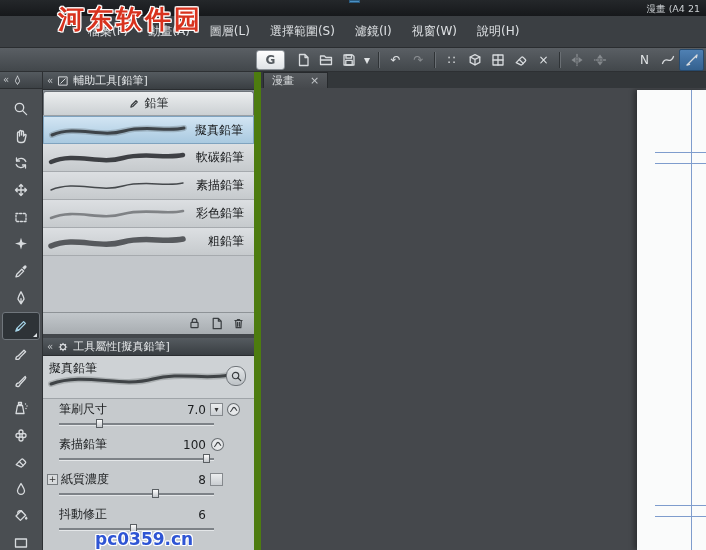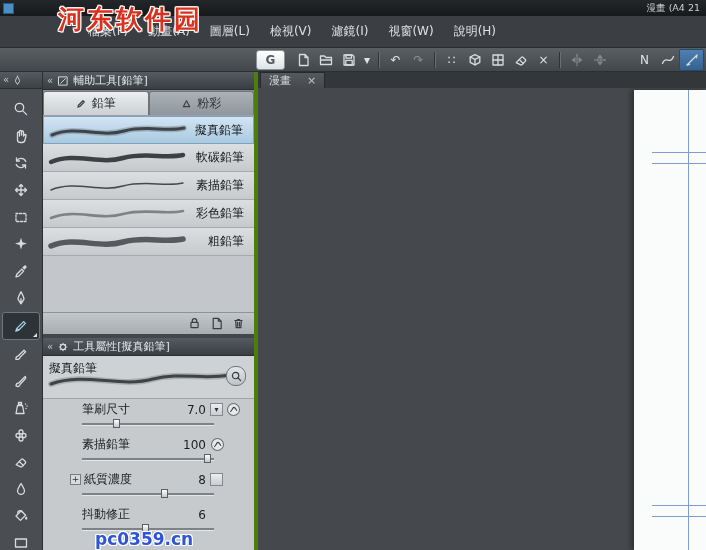--- a/index.html
+++ b/index.html
@@ -6,21 +6,21 @@
   #app{position:relative;width:706px;height:550px;overflow:hidden;background:#45484c;
        font-family:"DejaVu Sans","Liberation Sans",sans-serif;user-select:none;}
   .abs{position:absolute;}
   svg{display:block;}
   .ic path,.ic circle,.ic rect,.ic line{fill:none;stroke:#d8dbde;stroke-width:1.3;stroke-linecap:round;stroke-linejoin:round;}
   .ic .fill{fill:#d8dbde;stroke:none;}
   .dk path,.dk circle,.dk rect,.dk line{stroke:#3a3e41;}
 
   
   .titlebar{left:0;top:0;width:706px;height:16px;background:linear-gradient(#24272a,#16181b);
-            display:flex;align-items:center;color:#ccd0d3;font-size:9.5px;}
+            display:flex;align-items:center;color:#ccd0d3;font-size:9.5px;flex-direction:column;}
   .app-icon{width:9px;height:9px;margin-left:3px;background:#4a90c4;border:1px solid #2a5b80;}
   .tb-title{margin-left:auto;padding-right:6px;white-space:nowrap;}
 
   
   .menubar{left:0;top:16px;width:706px;height:32px;background:#3b3f43;border-bottom:1px solid #2a2d30;
            display:flex;align-items:center;padding-left:78px;box-sizing:border-box;}
   .menu-item{padding:0 10px;font-size:12px;color:#dde0e3;height:100%;display:flex;align-items:center;cursor:default;white-space:nowrap;}
 
   
   .toolbar{left:0;top:48px;width:706px;height:24px;background:linear-gradient(#5a5f64,#42474b);
@@ -76,36 +76,36 @@
                   border-top:1px solid #8e9397;display:flex;align-items:center;justify-content:flex-end;gap:7px;padding-right:8px;box-sizing:border-box;}
 
   
   .prop-panel{position:absolute;left:0;top:266px;width:211px;bottom:0;}
   .prop-body{position:absolute;left:0;top:18px;width:211px;bottom:0;background:#c6cacd;}
   .prop-preview{position:relative;height:42px;background:#ced2d5;border-bottom:1px solid #9fa4a8;}
   .prop-name{position:absolute;left:6px;top:4px;font-size:12px;color:#1a1c1e;}
   .prop-preview .stroke{position:absolute;left:2px;top:8px;}
   .mag-btn{position:absolute;right:8px;top:10px;width:18px;height:18px;border-radius:9px;
            background:linear-gradient(#e4e7e9,#bdc2c6);border:1px solid #70757a;display:flex;align-items:center;justify-content:center;}
-  .param{height:35px;margin-left:23px;}
+  .param{height:35px;}
   .p-row{display:flex;align-items:center;height:17px;padding:2px 8px 0 16px;}
   .p-row.exp-row{padding-left:4px;}
   .p-label{font-size:12px;color:#1b1d1f;white-space:nowrap;}
   .p-val{margin-left:auto;font-size:12px;color:#1b1d1f;min-width:26px;text-align:right;}
   .p-icons{width:36px;display:flex;align-items:center;gap:3px;margin-left:4px;}
   .mini-btn{width:13px;height:13px;box-sizing:border-box;border:1px solid #85898d;background:linear-gradient(#eceeef,#c9cdd1);
             display:flex;align-items:center;justify-content:center;font-size:8px;color:#333;}
   .exp{width:11px;height:11px;box-sizing:border-box;border:1px solid #777c80;background:#d8dbdd;color:#333;
        font-size:9px;line-height:9px;text-align:center;margin-right:3px;flex:none;}
   .slider{position:relative;height:9px;margin:1px 40px 0 16px;}
   .groove{position:absolute;left:0;right:0;top:4px;height:2px;background:#7d8287;border-bottom:1px solid #e4e7e9;}
   .thumb{position:absolute;top:0;width:7px;height:9px;margin-left:-3px;background:linear-gradient(#fdfdfd,#c4c8cc);border:1px solid #5a5f63;box-sizing:border-box;}
 
   
-  .canvas-wrap{left:254px;top:72px;right:0;bottom:0;border-left:4px solid #4d7c0f;}
+  .canvas-wrap{left:254px;top:72px;right:0;bottom:0;border-left:7px solid #4d7c0f;}
   .canvas-tabs{position:absolute;left:0;top:0;right:0;height:16px;background:#33373a;display:flex;align-items:flex-end;}
   .doc-tab{height:15px;margin-left:2px;padding:0 8px;background:linear-gradient(#55595d,#46494d);border:1px solid #26292c;border-bottom:none;
            display:flex;align-items:center;gap:16px;font-size:11px;color:#d9dcde;}
   .doc-close{font-size:11px;color:#c3c7ca;line-height:1;}
   .canvas-body{position:absolute;left:0;top:16px;right:0;bottom:0;background:#45484c;overflow:hidden;}
   .page{position:absolute;left:376px;top:2px;right:0;bottom:0;background:#fafbfb;box-shadow:-3px 0 5px rgba(0,0,0,.35);}
   .guide{position:absolute;background:#7e9ccd;}
 
   
   .wm{pointer-events:none;z-index:60;font-weight:bold;white-space:nowrap;
@@ -121,21 +121,21 @@
 
   <div class="abs titlebar">
     <span class="app-icon"></span>
     <span class="tb-title">漫畫 (A4 21</span>
   </div>
 
   <div class="abs menubar">
     <span class="menu-item">檔案(F)</span>
     <span class="menu-item">動畫(A)</span>
     <span class="menu-item">圖層(L)</span>
-    <span class="menu-item">檢視(V)</span>
+    <span class="menu-item">選擇範圍(S)</span>
     <span class="menu-item">濾鏡(I)</span>
     <span class="menu-item">視窗(W)</span>
     <span class="menu-item">說明(H)</span>
   </div>
 
   <div class="abs toolbar">
     <span class="tb-logo">G</span>
     <span class="tb-btn">
       <svg class="ic" width="16" height="16" viewBox="0 0 16 16">
           <path d="M4.5 2.5 H10 L13 5.5 V13.5 H4.5 Z M10 2.5 V5.5 H13"></path>
@@ -334,26 +334,20 @@
           <path d="M5 11 L11 5"></path>
         </svg>
       <span>輔助工具[鉛筆]</span>
     </div>
     <div class="subtool-tabs">
       <div class="stab active">
         <svg class="ic dk" width="11" height="11" viewBox="0 0 12 12">
             <path d="M2 10 L2.7 7.9 7.6 3 9 4.4 4.1 9.3 2 10 Z"></path>
           </svg>
         <span>鉛筆</span>
-      </div>
-      <div class="stab">
-        <svg class="ic dk" width="11" height="11" viewBox="0 0 12 12">
-            <path d="M2.5 9.5 L6 3 9.5 9.5 Z"></path>
-          </svg>
-        <span>粉彩</span>
       </div>
     </div>
     <div class="brush-list">
       <div class="brush-row sel st0">
         <svg class="stroke" width="140" height="24" viewBox="0 0 140 24">
             <path class="halo" d="M4 16 C 28 6 52 19 76 12 C 98 6 118 13 136 9"></path>
             <path class="sp" d="M4 16 C 28 6 52 19 76 12 C 98 6 118 13 136 9"></path>
           </svg>
         <span class="brush-label">擬真鉛筆</span>
       </div>

